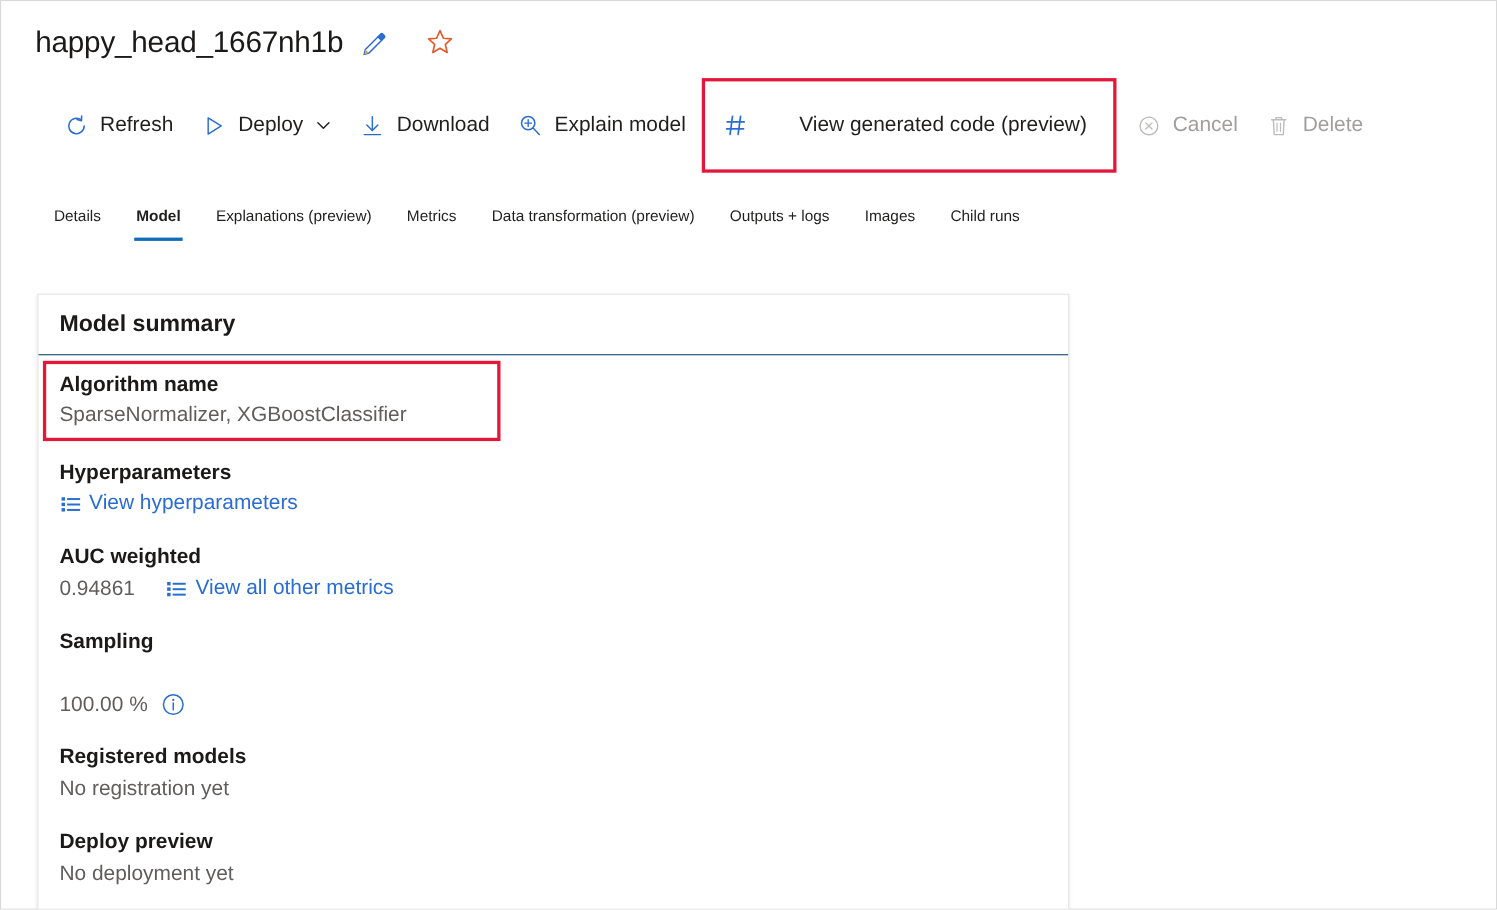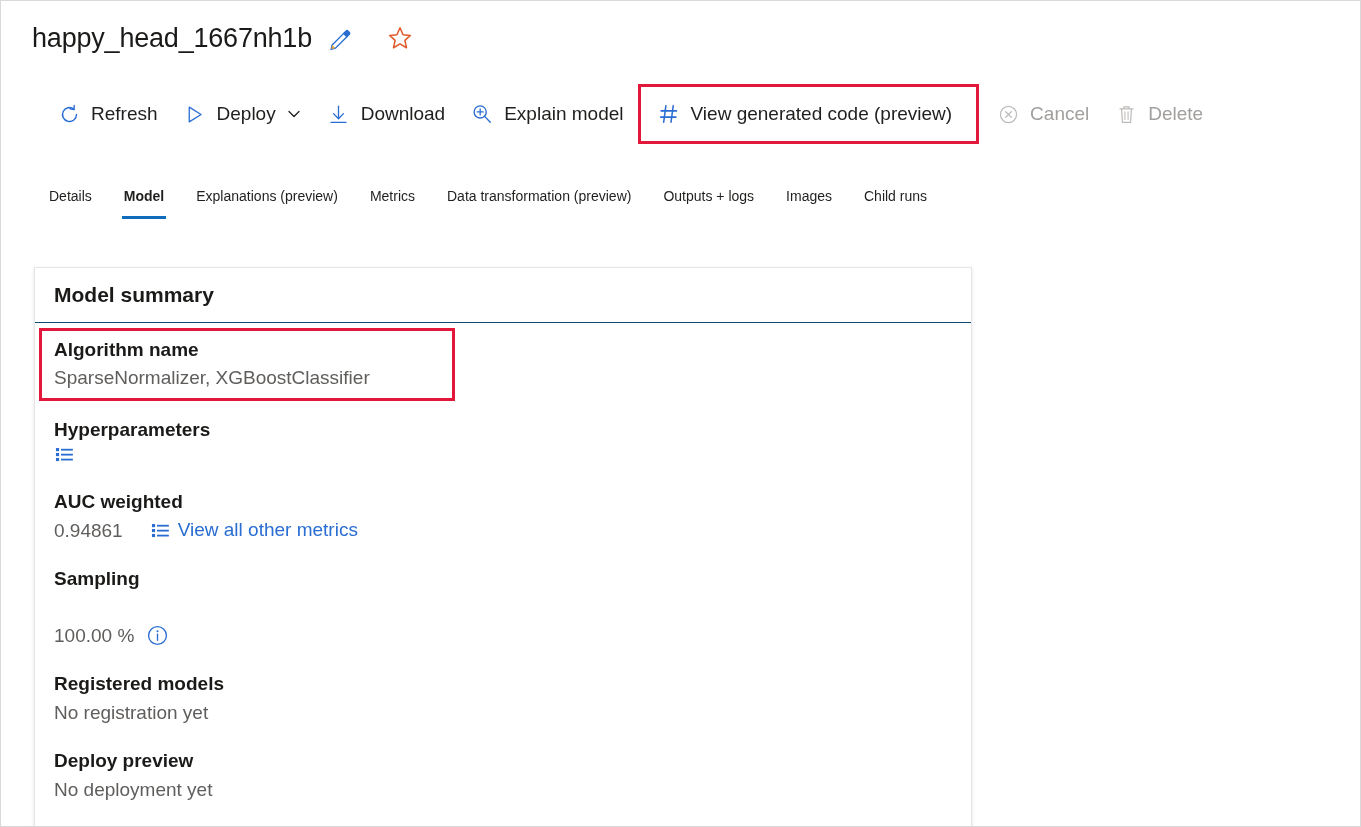--- a/index.html
+++ b/index.html
@@ -91,23 +91,24 @@
     width: 16px;
     height: 16px;
   }
 
   
   #view-generated-code-button {
     position: relative;
     outline: 3px solid #e3173a;
     outline-offset: 0px;
     padding: 0 24px 0 17px;
-    height: 54px;
+    height: 80px;
     margin-left: 4px;
     margin-right: 8px;
+    gap: 36px;
   }
 
   
   #tab-bar {
     position: absolute;
     left: 32px;
     top: 172px;
     display: flex;
     align-items: flex-end;
     height: 46px;
@@ -369,20 +370,21 @@
           <span class="link-icon">
             <svg width="19" height="19" viewBox="0 0 20 20" fill="none">
               <rect x="1" y="3.2" width="3.3" height="3.3" fill="#2a6dd2"></rect>
               <rect x="1" y="8.4" width="3.3" height="3.3" fill="#2a6dd2"></rect>
               <rect x="1" y="13.6" width="3.3" height="3.3" fill="#2a6dd2"></rect>
               <rect x="6.3" y="4.0" width="12.5" height="1.9" fill="#2a6dd2"></rect>
               <rect x="6.3" y="9.2" width="12.5" height="1.9" fill="#2a6dd2"></rect>
               <rect x="6.3" y="14.4" width="12.5" height="1.9" fill="#2a6dd2"></rect>
             </svg>
           </span>
+          <span>View hyperparameters</span>
         </a>
       </div>
 
       <div class="field">
         <div class="field-label">AUC weighted</div>
         <div class="field-row" id="metric-row">
           <span class="field-value">0.94861</span>
           <a class="link">
             <span class="link-icon">
               <svg width="19" height="19" viewBox="0 0 20 20" fill="none">

